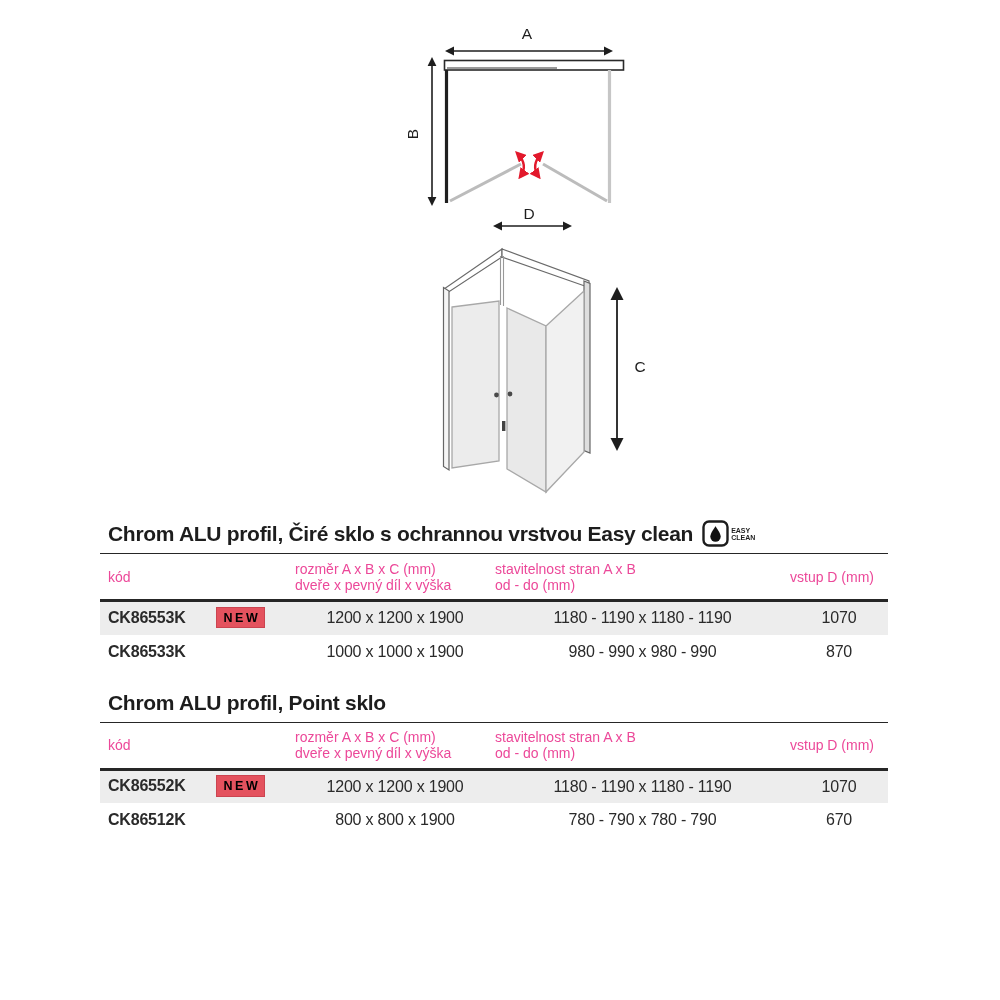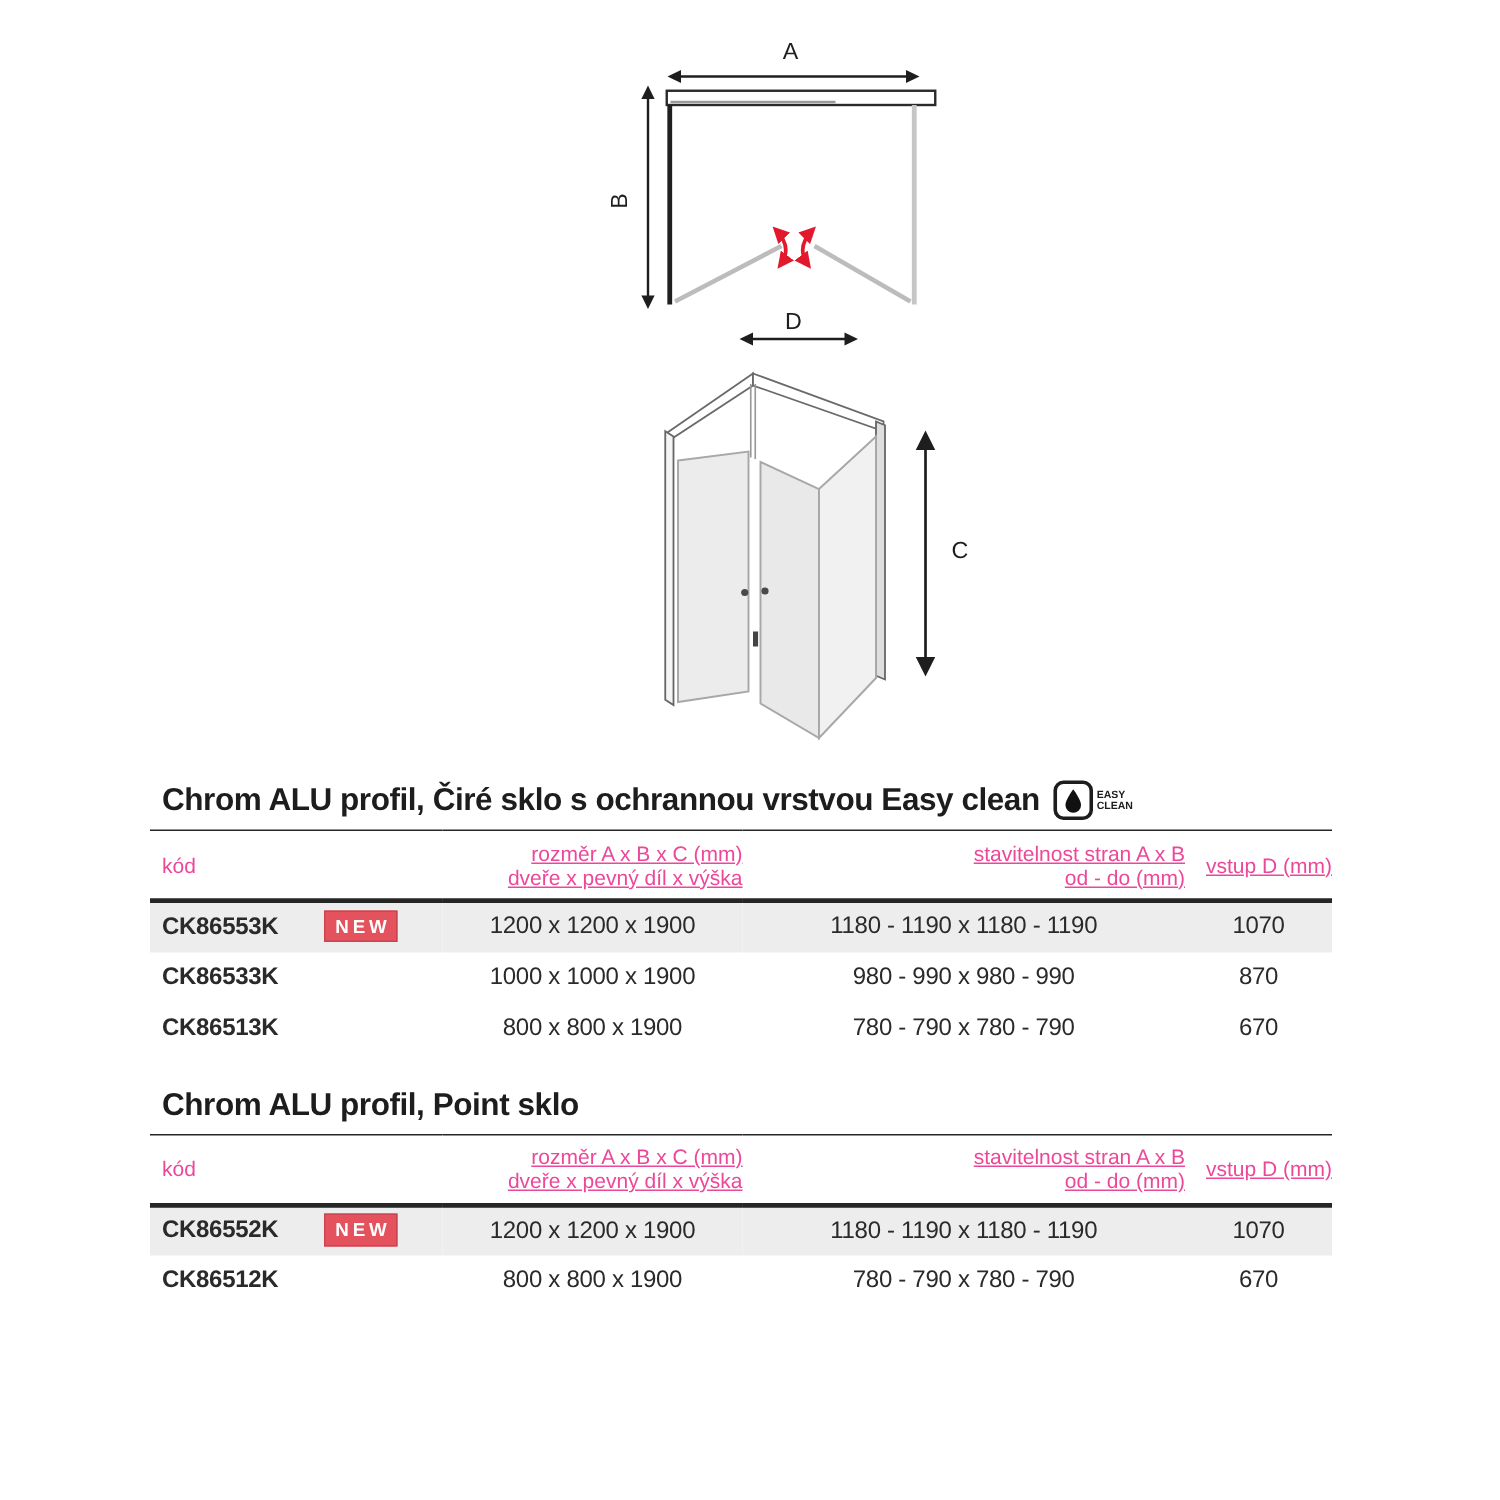--- a/index.html
+++ b/index.html
@@ -19,28 +19,28 @@
   .section-title.second{margin-top:21px;}
   .ec-wrap{display:flex;align-items:center;gap:2px;}
   .ec-icon{display:inline-block;width:27px;height:27px;}
   .ec-text{font-size:7px;font-weight:bold;line-height:7px;color:#1d1d1d;letter-spacing:0;}
   table{border-collapse:collapse;table-layout:fixed;width:788px;}
   col.c1{width:195px;} col.c2{width:200px;} col.c3{width:295px;} col.c4{width:98px;}
   thead tr{height:47px;}
   thead{border-top:1.5px solid #262626;border-bottom:3px solid #262626;}
   th{font-weight:normal;font-size:14px;line-height:16px;color:#ec4899;vertical-align:middle;padding:0;}
   th.left{text-align:left;padding-left:8px;}
-  th.center{text-align:right;text-decoration:underline;}
+  th.center{text-align:left;}
   tbody tr{height:34px;}
   tbody tr.alt{background:#ededed;}
   td{font-size:16px;color:#2a2a2a;padding:0;vertical-align:middle;}
   td.code-cell{padding-left:8px;font-weight:bold;font-size:16px;letter-spacing:-0.2px;}
   td.center{text-align:center;letter-spacing:-0.2px;}
   .badge{
-    display:inline-block;background:#e4525e;border:1.5px solid #cb4450;color:#ffffff;
+    display:inline-block;background:#e4525e;border:1.5px solid #cb4450;color:#000000;
     font-size:12.5px;font-weight:bold;letter-spacing:2.5px;line-height:1;
     padding:4px 4px 3px 7px;margin-left:30px;vertical-align:middle;position:relative;top:-1px;
   }
 </style>
 </head>
 <body>
 
 <div class="diagram-wrap">
   <svg width="1000" height="510" viewBox="0 0 1000 510">
     <defs>
@@ -151,26 +151,20 @@
         <td class="center">1200 x 1200 x 1900</td>
         <td class="center">1180 - 1190 x 1180 - 1190</td>
         <td class="center">1070</td>
       </tr>
       <tr>
         <td class="code-cell"><span>CK86533K</span></td>
         <td class="center">1000 x 1000 x 1900</td>
         <td class="center">980 - 990 x 980 - 990</td>
         <td class="center">870</td>
       </tr>
-      <tr>
-        <td class="code-cell"><span>CK86513K</span></td>
-        <td class="center">800 x 800 x 1900</td>
-        <td class="center">780 - 790 x 780 - 790</td>
-        <td class="center">670</td>
-      </tr>
     </tbody>
   </table>
 
   <div class="section-title second">
     <span>Chrom ALU profil, Point sklo</span>
   </div>
 
   <table>
     <colgroup>
         <col class="c1">

